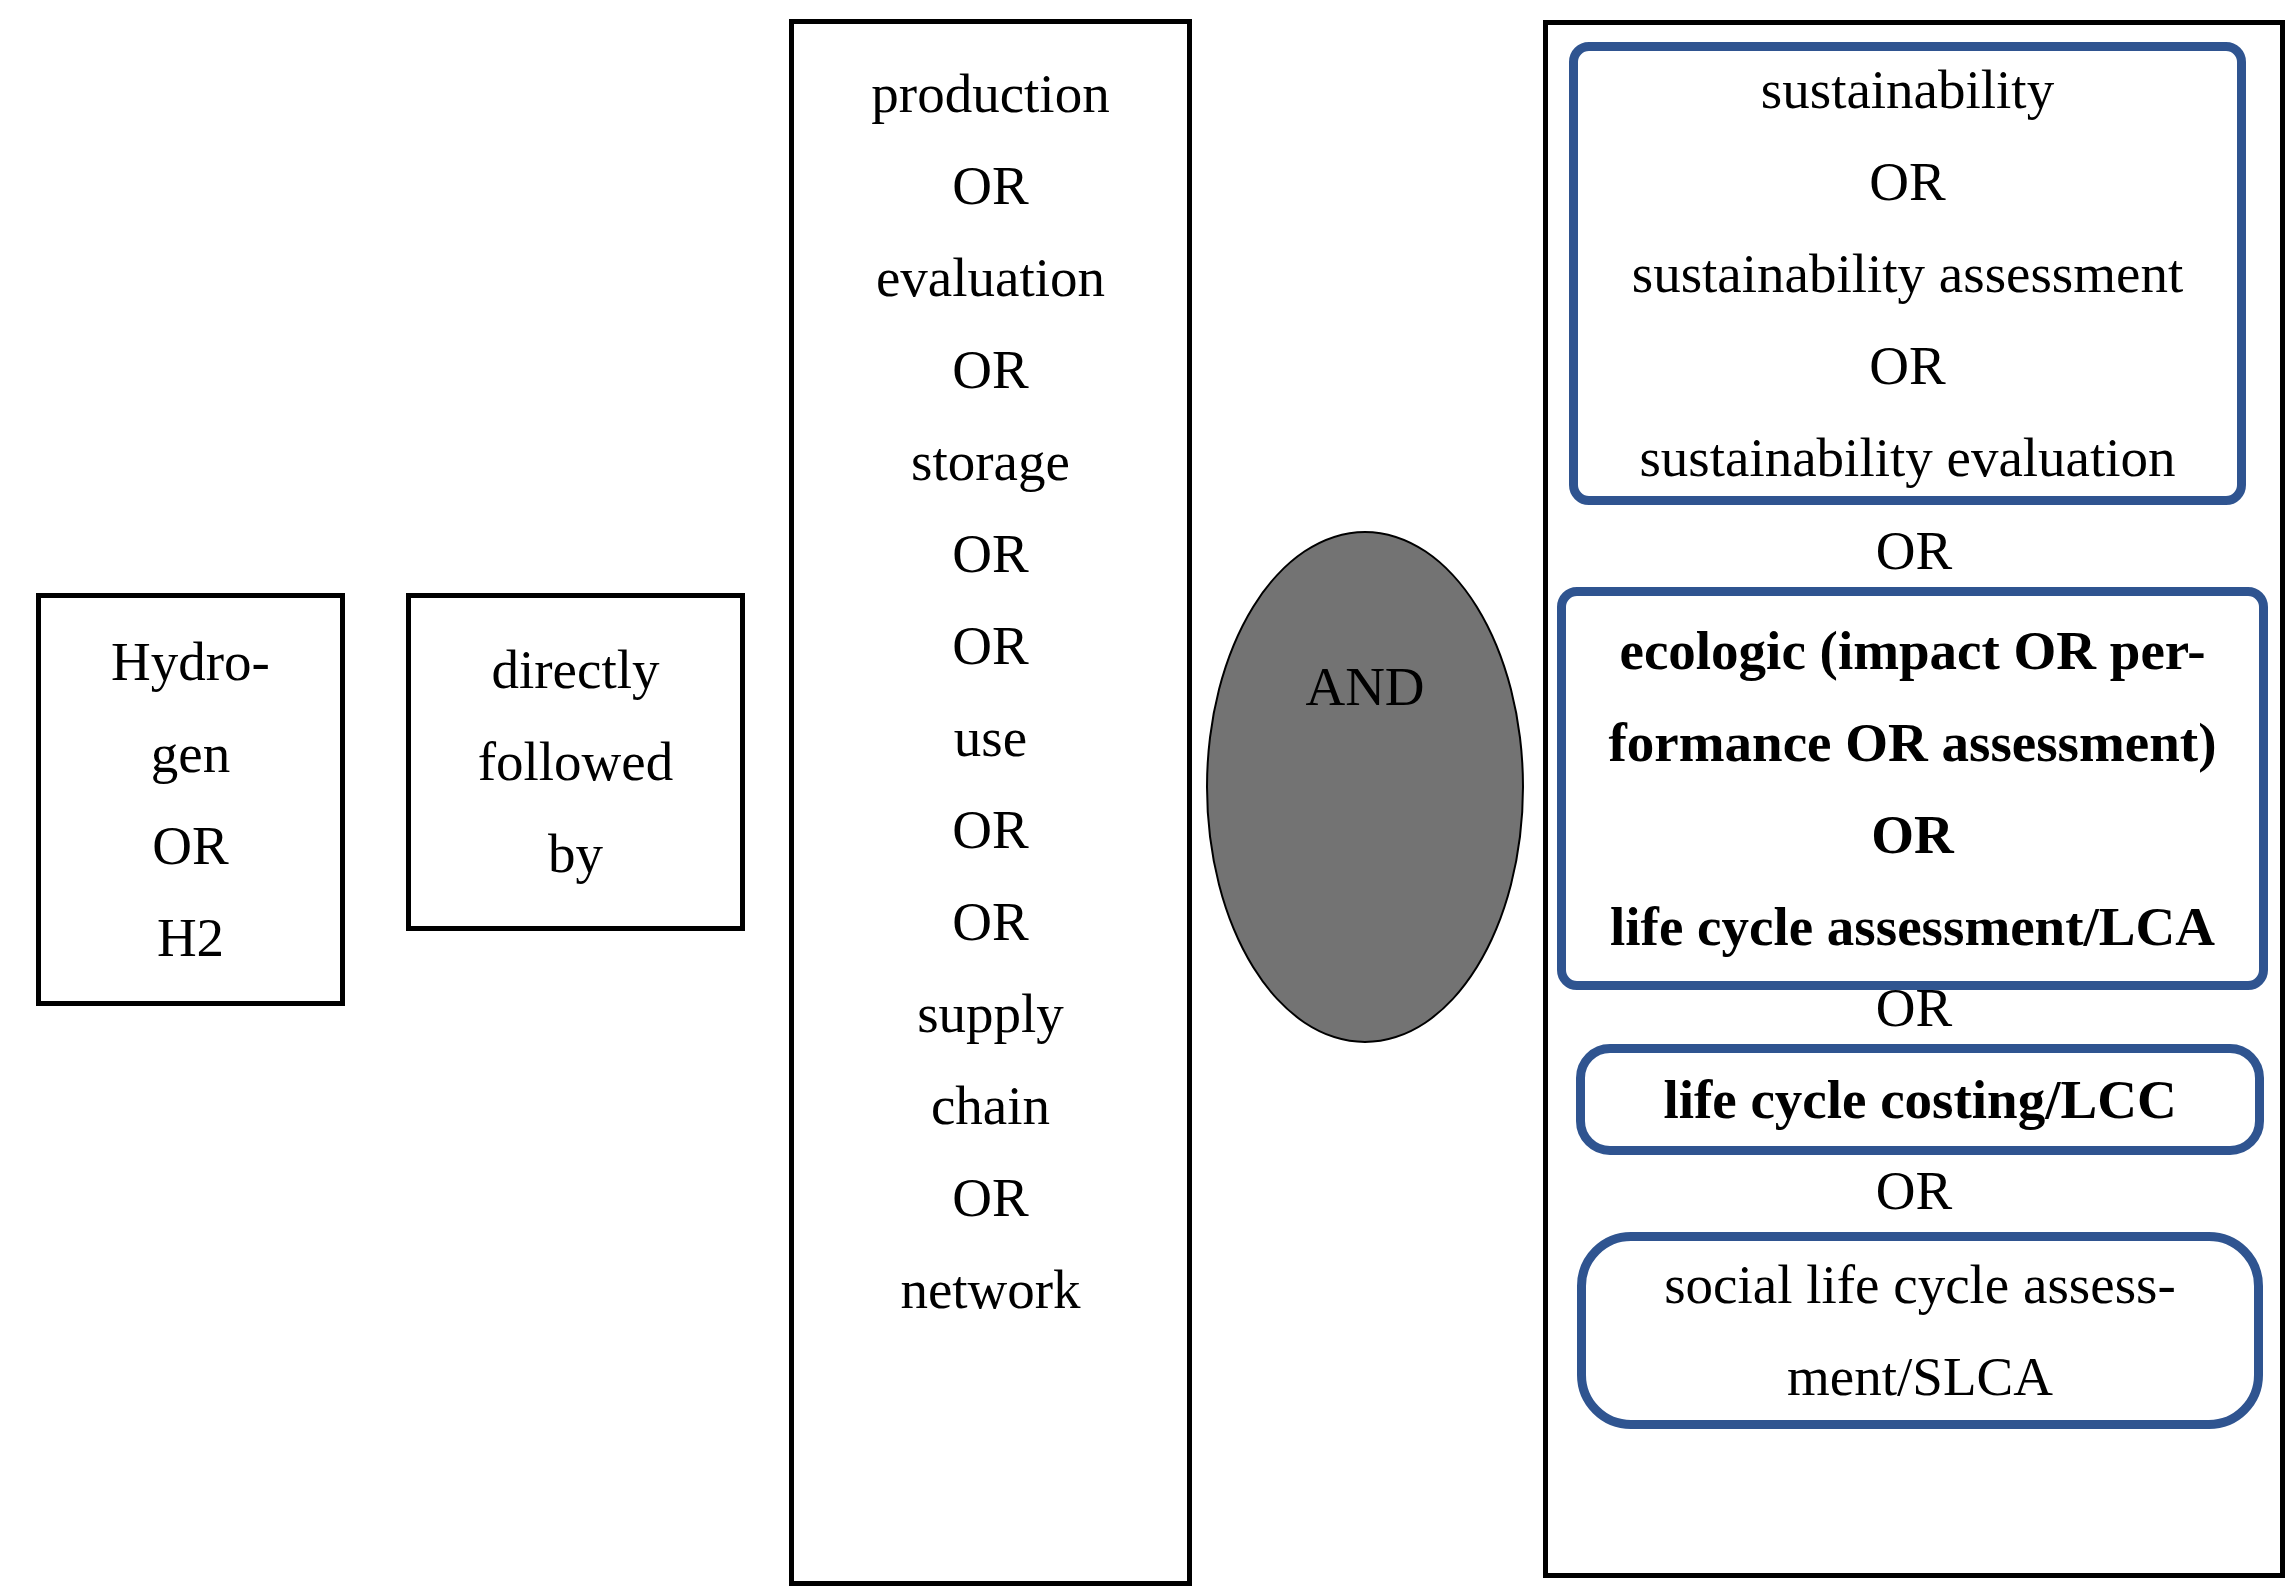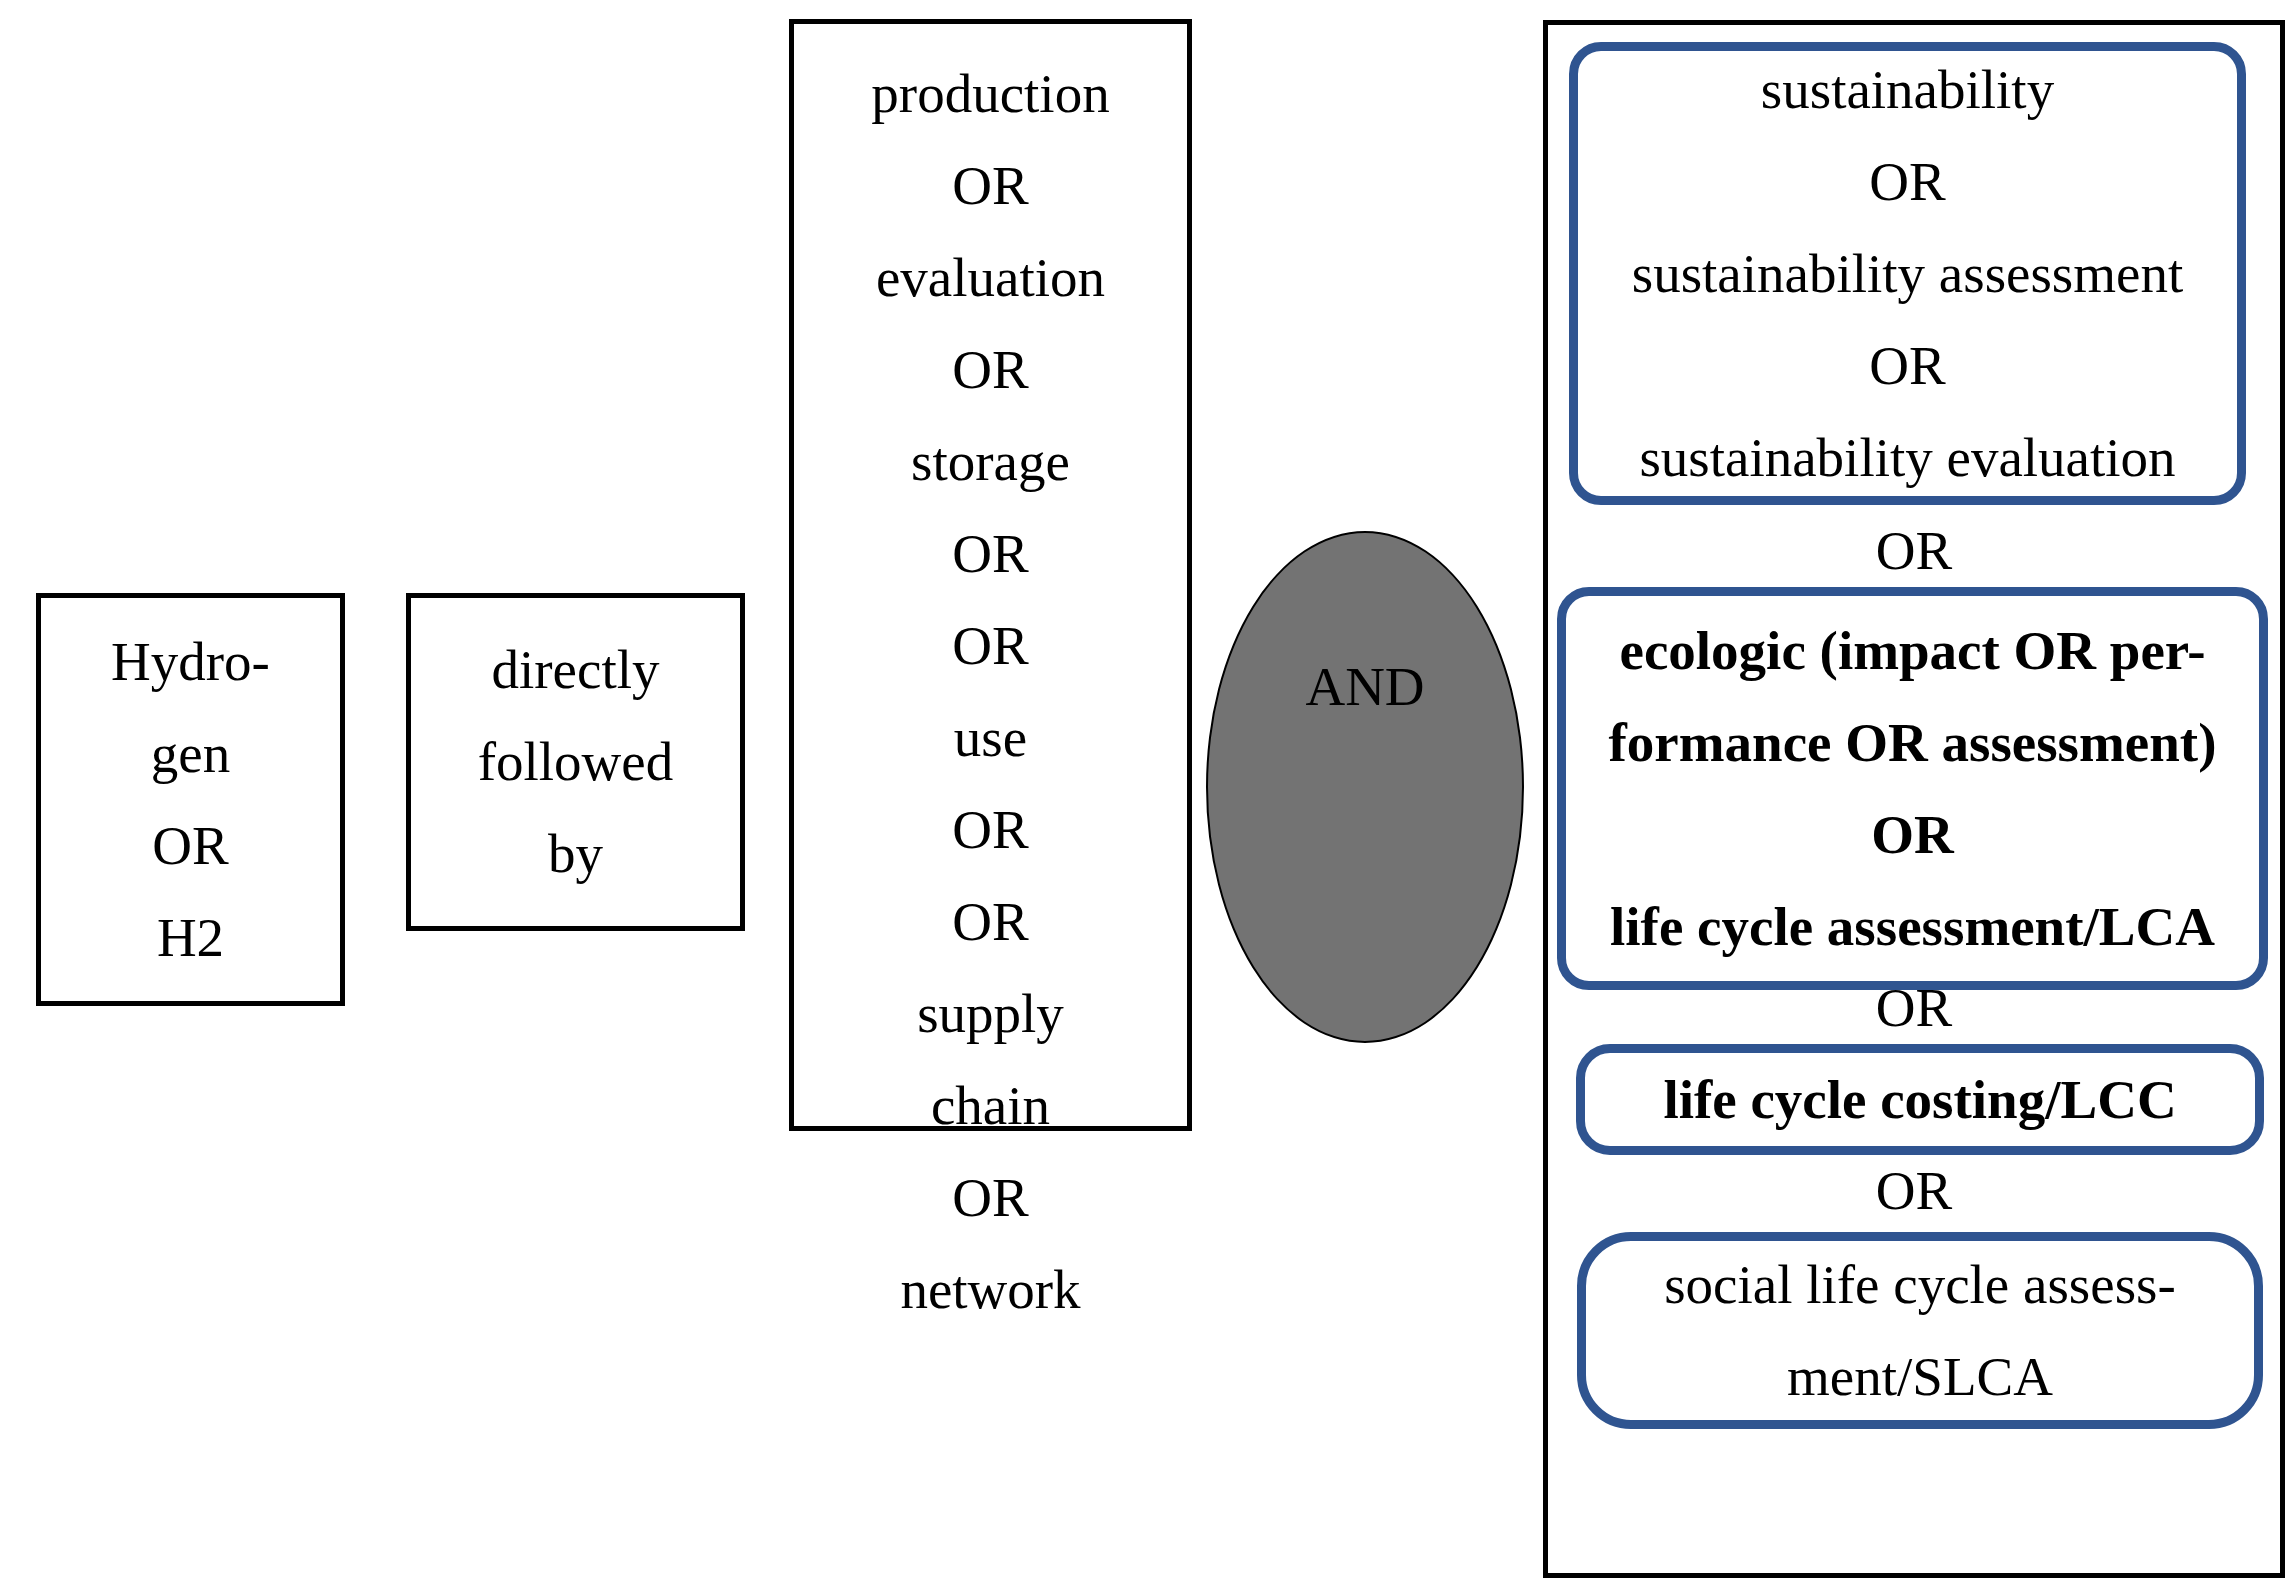--- a/index.html
+++ b/index.html
@@ -21,36 +21,36 @@
   .line {
     font-size: 55px;
     line-height: 92px;
     white-space: nowrap;
   }
   
   #box-hydrogen { left: 36px;  top: 593px; width: 309px; height: 413px; }
   #box-adjacency { left: 406px; top: 593px; width: 339px; height: 338px; }
   
   #box-stages {
-    left: 789px; top: 19px; width: 403px; height: 1112px;
+    left: 789px; top: 19px; width: 403px; height: 1567px;
     justify-content: flex-start; padding-top: 23.6px;
   }
   
   #and-ellipse {
     left: 1206px; top: 531px; width: 318px; height: 512px;
     border: 2.7px solid #000000; border-radius: 50%;
     background: #737373;
     display: flex; justify-content: center; align-items: flex-start;
     padding-top: 108px;
   }
   
   #box-assessment { left: 1543px; top: 20px; width: 742px; height: 1558px; }
   .blue-box {
     border: 9.4px solid #2F5490;
-    border-radius: 32px;
+    border-radius: 20px;
     background: #ffffff;
   }
   #group-sustainability { left: 1569px; top: 42px;   width: 677px; height: 463px; }
   #group-ecologic       { left: 1557px; top: 587px;  width: 711px; height: 403px; font-weight: bold; }
   #group-lcc            { left: 1576px; top: 1044px; width: 688px; height: 111px; border-radius: 34px; font-weight: bold; }
   #group-slca           { left: 1577px; top: 1232px; width: 686px; height: 197px; border-radius: 54px; }
   .or-sep {
     left: 1543px; width: 742px; height: 92px;
     text-align: center;
   }

